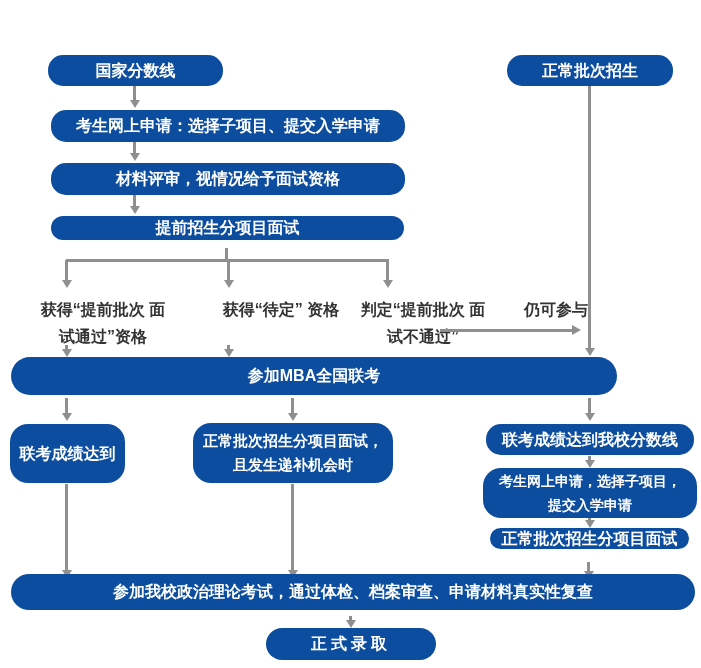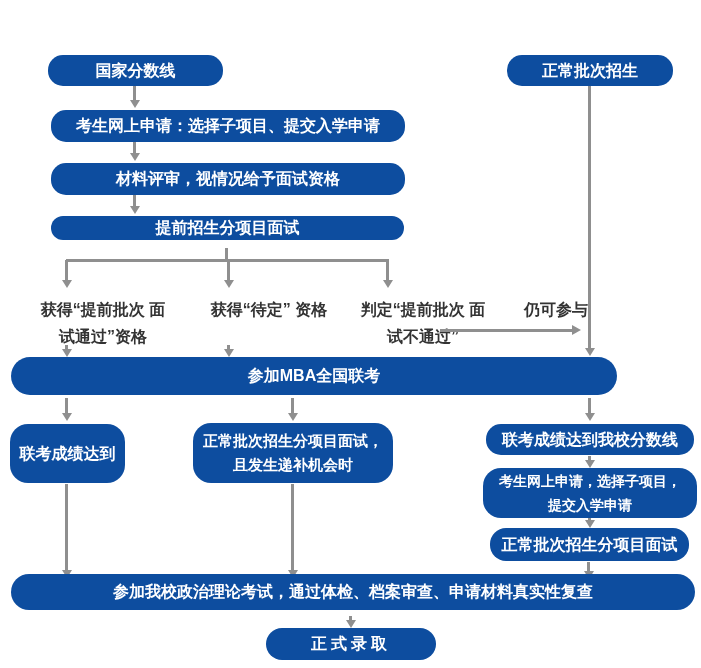--- a/index.html
+++ b/index.html
@@ -62,21 +62,21 @@
   <div class="head-down" style="left:62px;top:280px"></div>
   <div class="vline" style="left:227px;top:260px;height:21px"></div>
   <div class="head-down" style="left:224px;top:280px"></div>
   <div class="vline" style="left:386px;top:260px;height:21px"></div>
   <div class="head-down" style="left:383px;top:280px"></div>
 
   <div class="lbl" style="left:0px;top:296px;width:132px">
     <span class="ln">获得“提前批次</span>
     <span class="ln">面试通过”资格</span>
   </div>
-  <div class="lbl" style="left:170px;top:296px;width:124px">
+  <div class="lbl" style="left:182px;top:296px;width:124px">
     <span class="ln">获得“待定”</span>
     <span class="ln">资格</span>
   </div>
   <div class="lbl" style="left:320px;top:296px;width:132px">
     <span class="ln">判定“提前批次</span>
     <span class="ln">面试不通过”</span>
   </div>
   <div class="lbl" style="left:455px;top:296px;width:128px">仍可参与</div>
 
   <div class="hline" style="left:440px;top:329px;width:134px"></div>
@@ -109,21 +109,21 @@
   <div class="node r15" style="left:486px;top:424px;width:208px;height:31px">联考成绩达到我校分数线</div>
 
   <div class="vline" style="left:588px;top:456px;height:5px"></div>
   <div class="head-down" style="left:585px;top:460px"></div>
   <div class="node r18" style="left:483px;top:468px;width:214px;height:50px;font-size:14px">
     <span class="ln">考生网上申请，选择子项目，</span>
     <span class="ln">提交入学申请</span>
   </div>
   <div class="vline" style="left:588px;top:518px;height:4px"></div>
   <div class="head-down" style="left:585px;top:520px"></div>
-  <div class="node r16" style="left:490px;top:528px;width:199px;height:33px">正常批次招生分项目面试</div>
+  <div class="node r16" style="left:490px;top:528px;width:199px;height:21px">正常批次招生分项目面试</div>
 
   <div class="vline" style="left:65px;top:484px;height:86px"></div>
   <div class="head-down" style="left:62px;top:570px"></div>
   <div class="vline" style="left:291px;top:484px;height:86px"></div>
   <div class="head-down" style="left:288px;top:570px"></div>
   <div class="vline" style="left:587px;top:562px;height:10px"></div>
   <div class="head-down" style="left:584px;top:571px"></div>
 
   <div class="node r18" style="left:11px;top:574px;width:684px;height:36px">参加我校政治理论考试，通过体检、档案审查、申请材料真实性复查</div>
 

